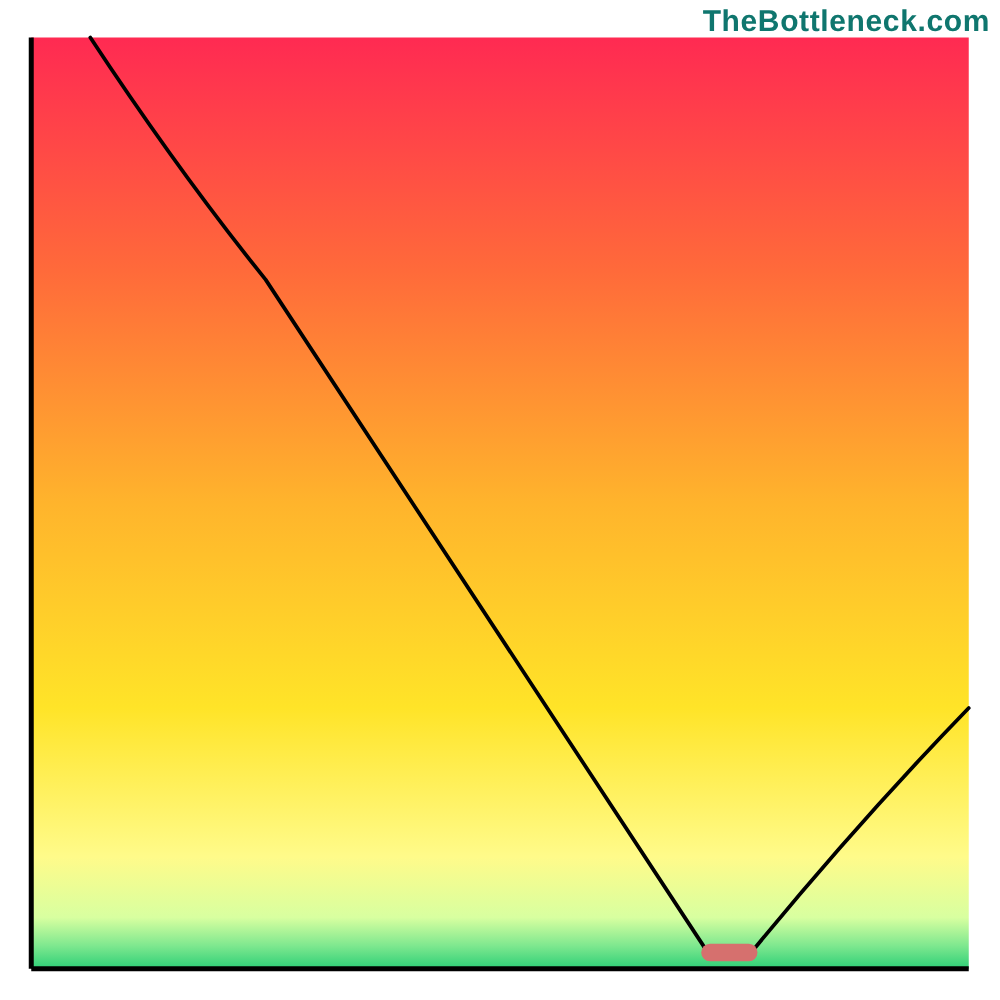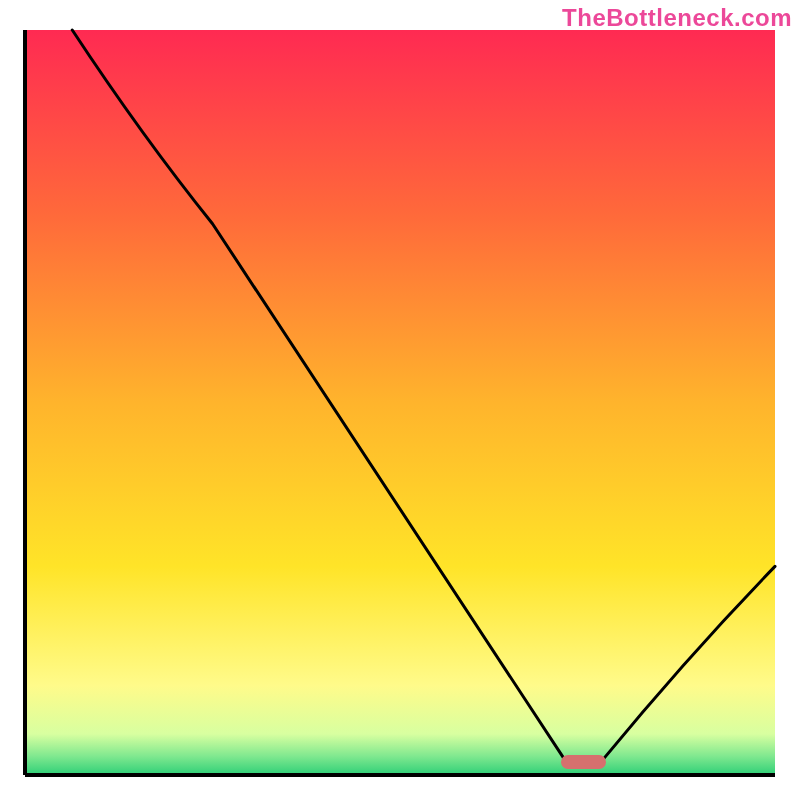--- a/index.html
+++ b/index.html
@@ -15,21 +15,21 @@
     width: 800px;
     height: 800px;
   }
   .watermark {
     position: absolute;
     top: 4px;
     right: 8px;
     font-family: Arial, Helvetica, sans-serif;
     font-size: 24px;
     font-weight: 600;
-    color: #ec4899;
+    color: #0f766e;
     letter-spacing: 0.5px;
     z-index: 3;
   }
   svg.chart {
     position: absolute;
     left: 0;
     top: 0;
     z-index: 1;
   }
   .marker {

